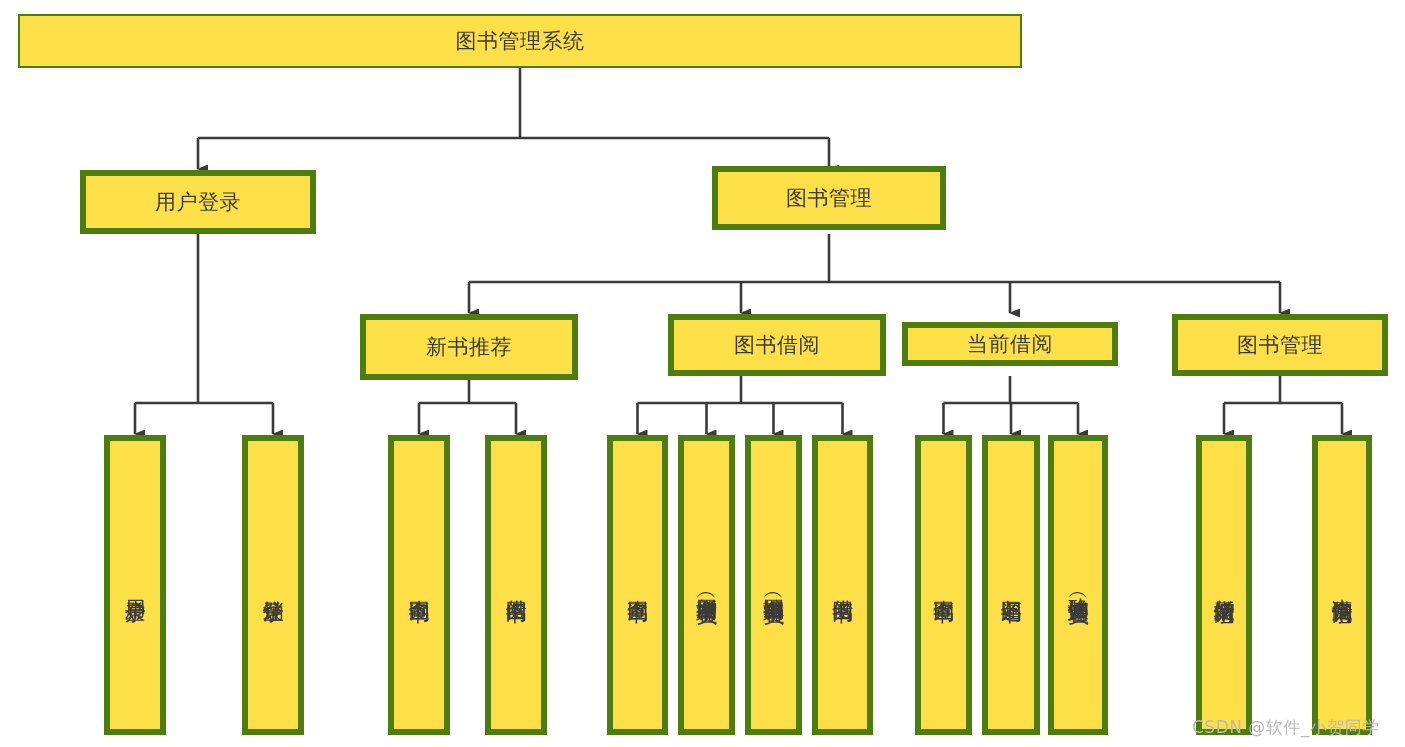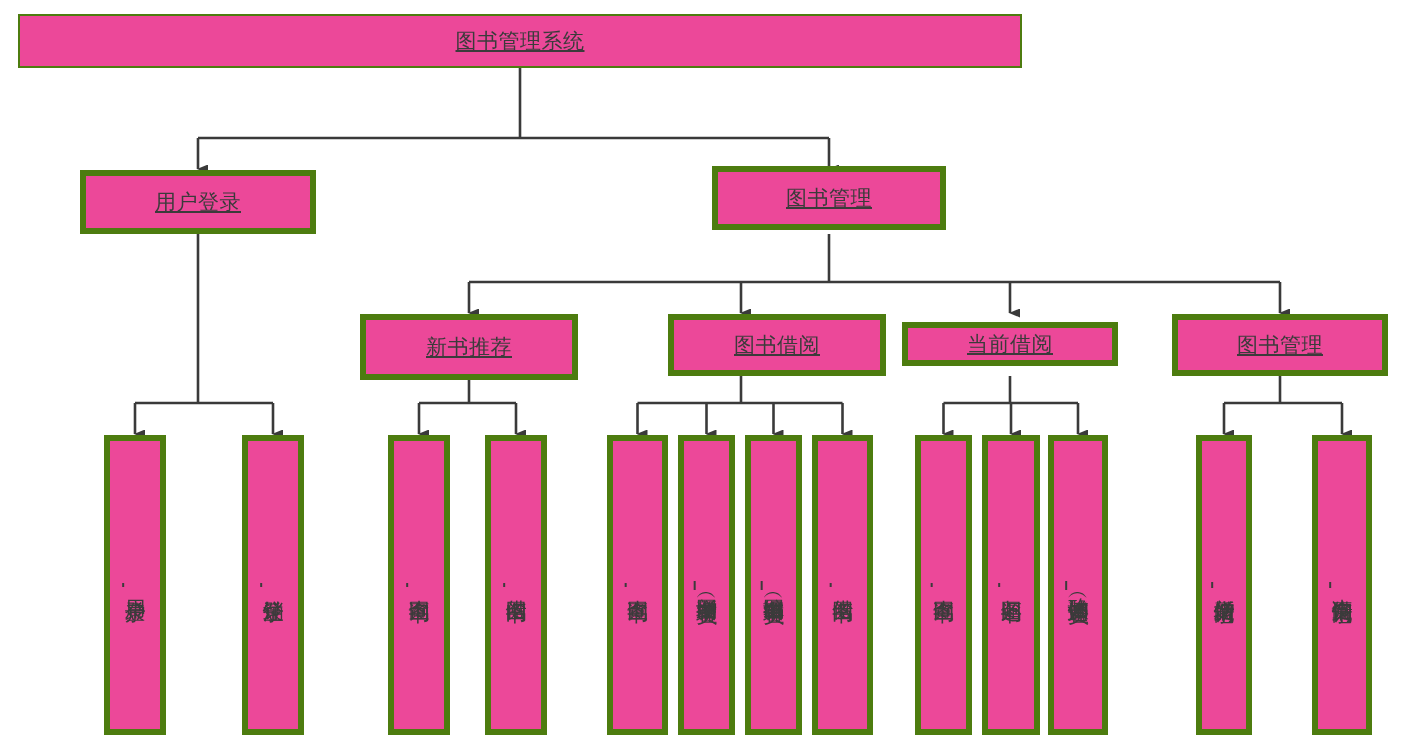--- a/index.html
+++ b/index.html
@@ -23,27 +23,26 @@
     position: absolute;
     left: 0;
     top: 0;
     width: 1405px;
     height: 747px;
     pointer-events: none;
   }
   .node {
     position: absolute;
     box-sizing: border-box;
-    background: #ec4899;
+    background: #fde047;
     border: 6px solid #4d7c0f;
     display: flex;
     align-items: center;
     justify-content: center;
     text-align: center;
-    text-decoration: underline;
   }
   .node.root       { border-width: 2px; }
   .node .label {
     font-size: 21px;
     line-height: 1.25;
     letter-spacing: 0.5px;
     color: #3b3b3b;
     white-space: nowrap;
   }
   
@@ -169,14 +168,15 @@
         <span class="label">确认归还（管理员）</span>
       </div>
       <div class="node vertical" style="left: 1196px; top: 435px; width: 56px; height: 300px;">
         <span class="label">新增借阅记录</span>
       </div>
       <div class="node vertical" style="left: 1312px; top: 435px; width: 60px; height: 300px;">
         <span class="label">查询借阅记录</span>
       </div>
     </div>
 
+  <div class="watermark" style="left:1192px; top:716px;">CSDN @软件_小贺同学</div>
 
 </div>
 
 </body></html>

